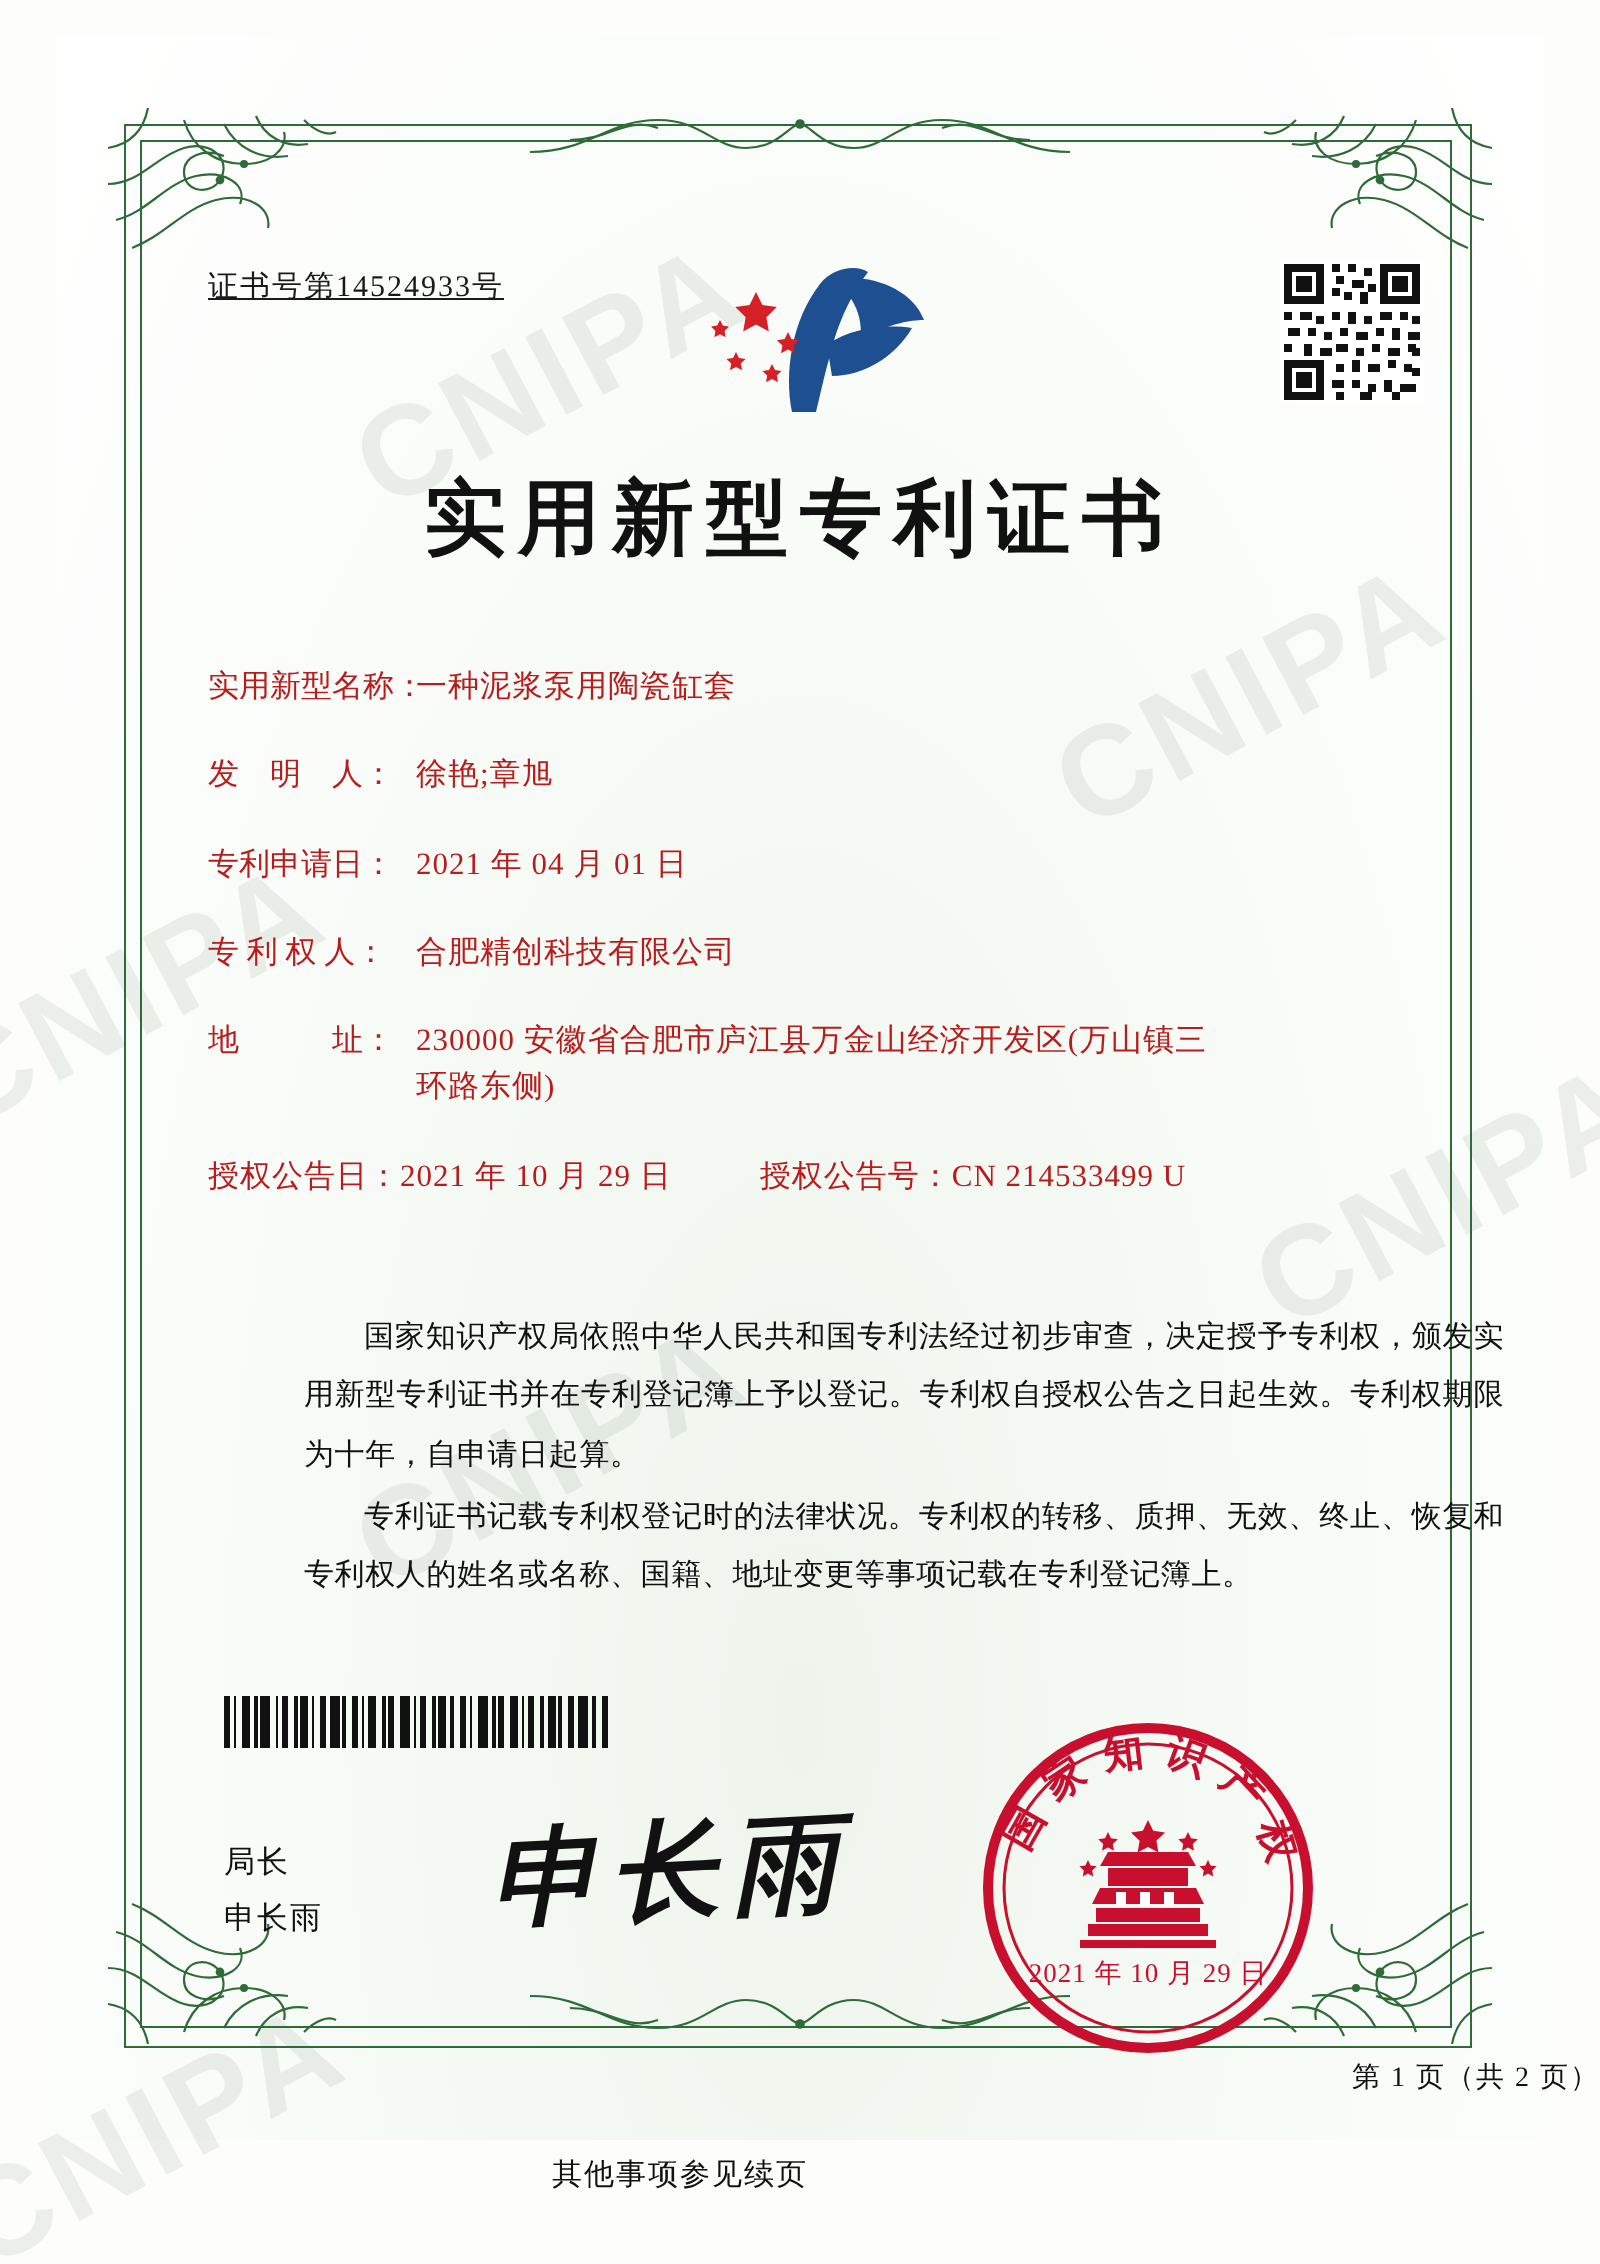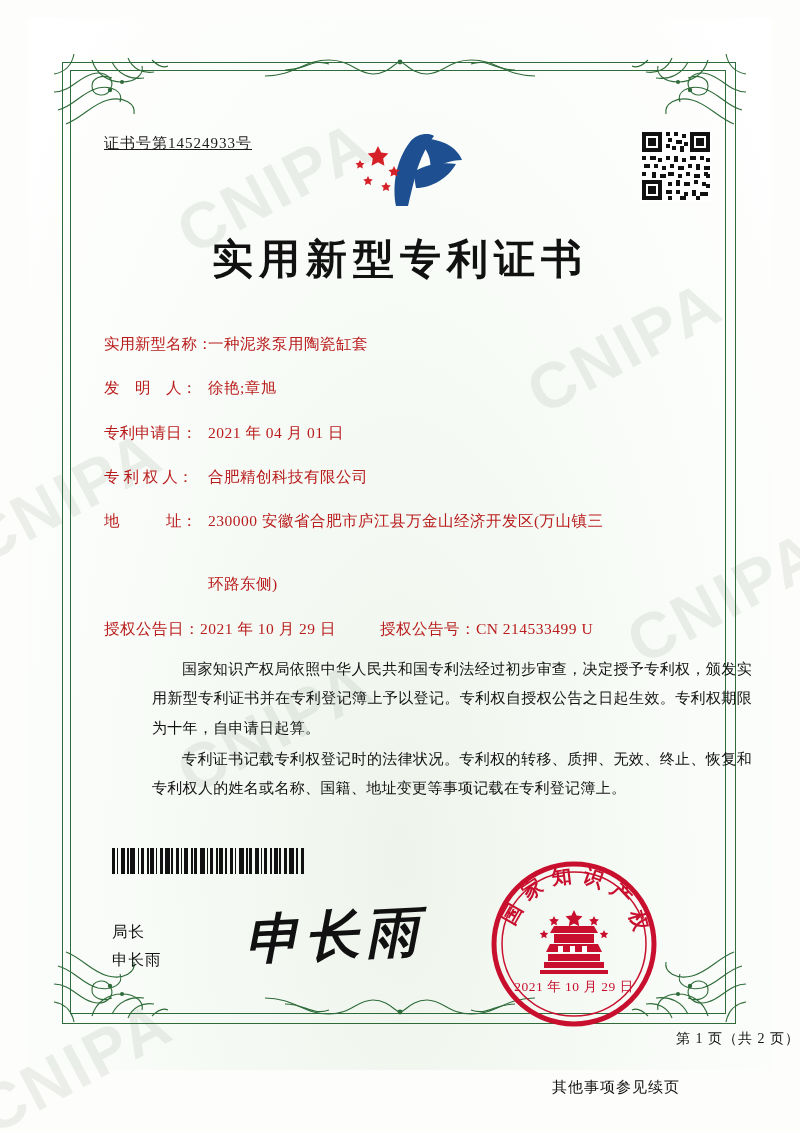--- a/index.html
+++ b/index.html
@@ -148,21 +148,21 @@
   .field-label {
     width: 104px;
     flex: 0 0 104px;
     letter-spacing: 0;
     white-space: nowrap;
   }
   .field-value {
     flex: 1;
     letter-spacing: 0.5px;
   }
-  .field-value .indent2 { display: block; margin-top: 40px; }
+  .field-value .indent2 { display: block; }
 
   .inline-row {
     display: flex;
     align-items: flex-start;
     margin-bottom: 21px;
     line-height: 1.5;
   }
   .inline-row .k { white-space: nowrap; letter-spacing: 0.5px; }
   .inline-row .v { white-space: nowrap; letter-spacing: 0.5px; }
   .inline-gap { width: 44px; flex: 0 0 44px; }
@@ -245,21 +245,21 @@
     width: 800px;
     text-align: right;
     font-size: 14px;
     color: #111;
     letter-spacing: 1px;
   }
   .footer-note {
     position: absolute;
     left: 0; top: 1078px;
     width: 680px;
-    text-align: right;
+    text-align: center;
     font-size: 15px;
     color: #111;
     letter-spacing: 1px;
   }
 </style>
 </head>
 <body>
 
 <div class="page">
   <div class="paper"></div>

